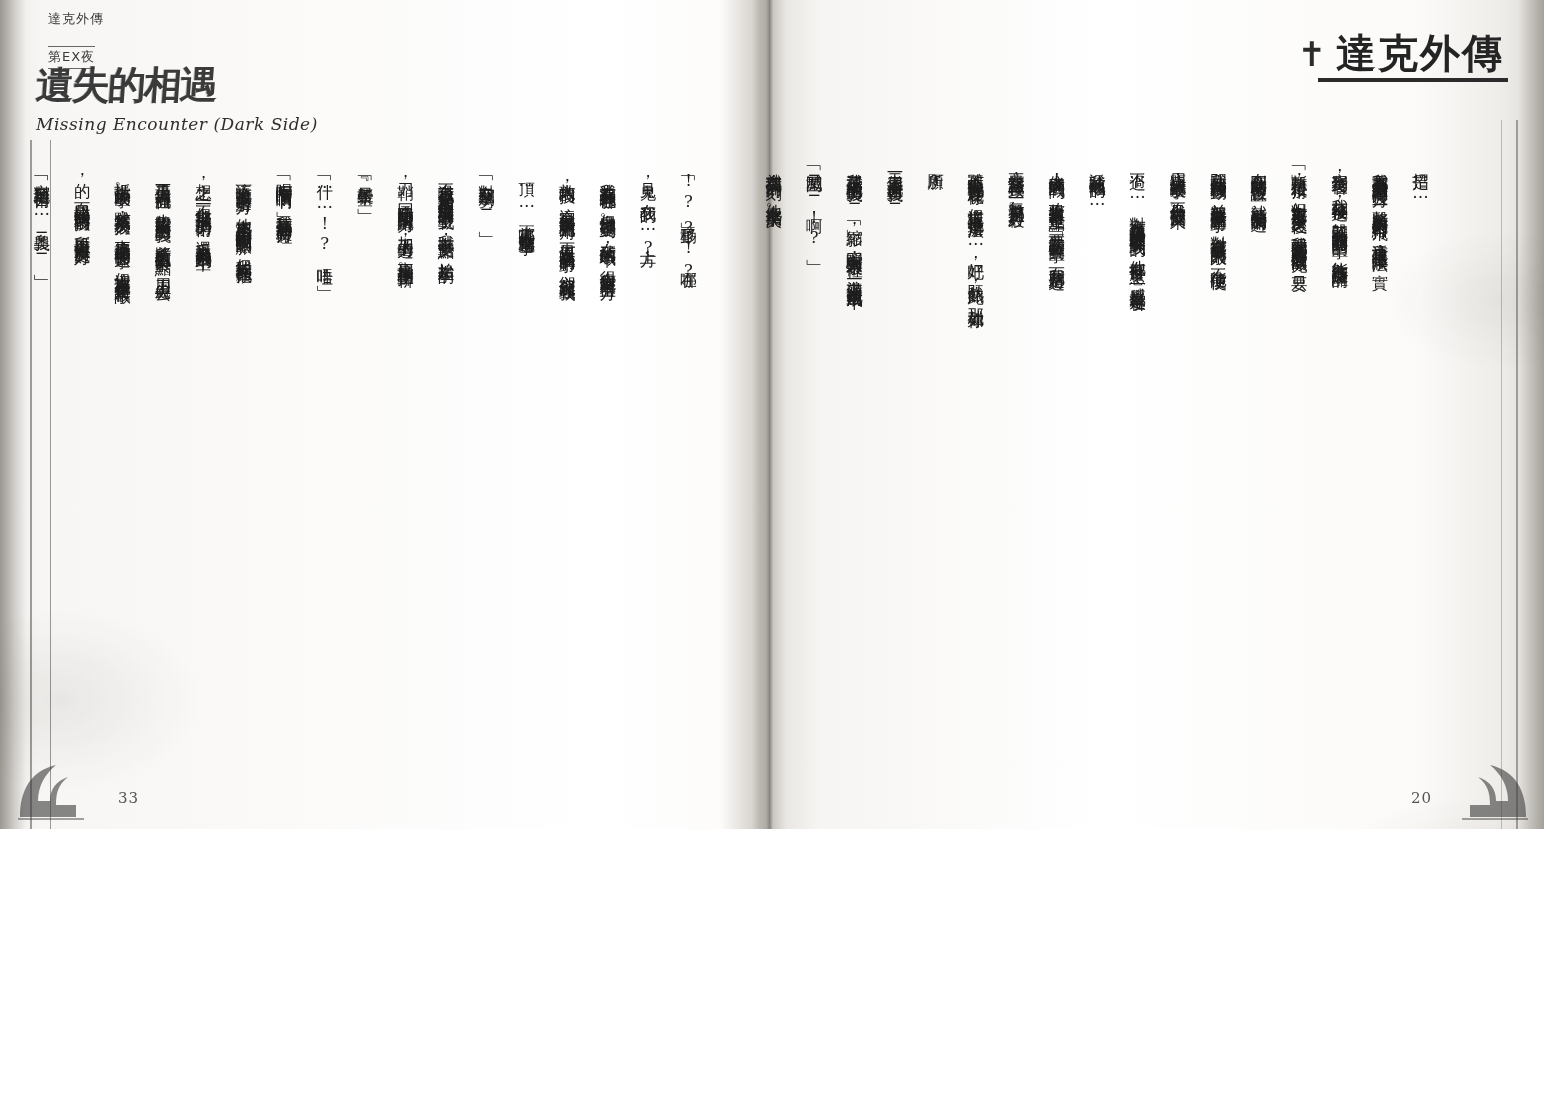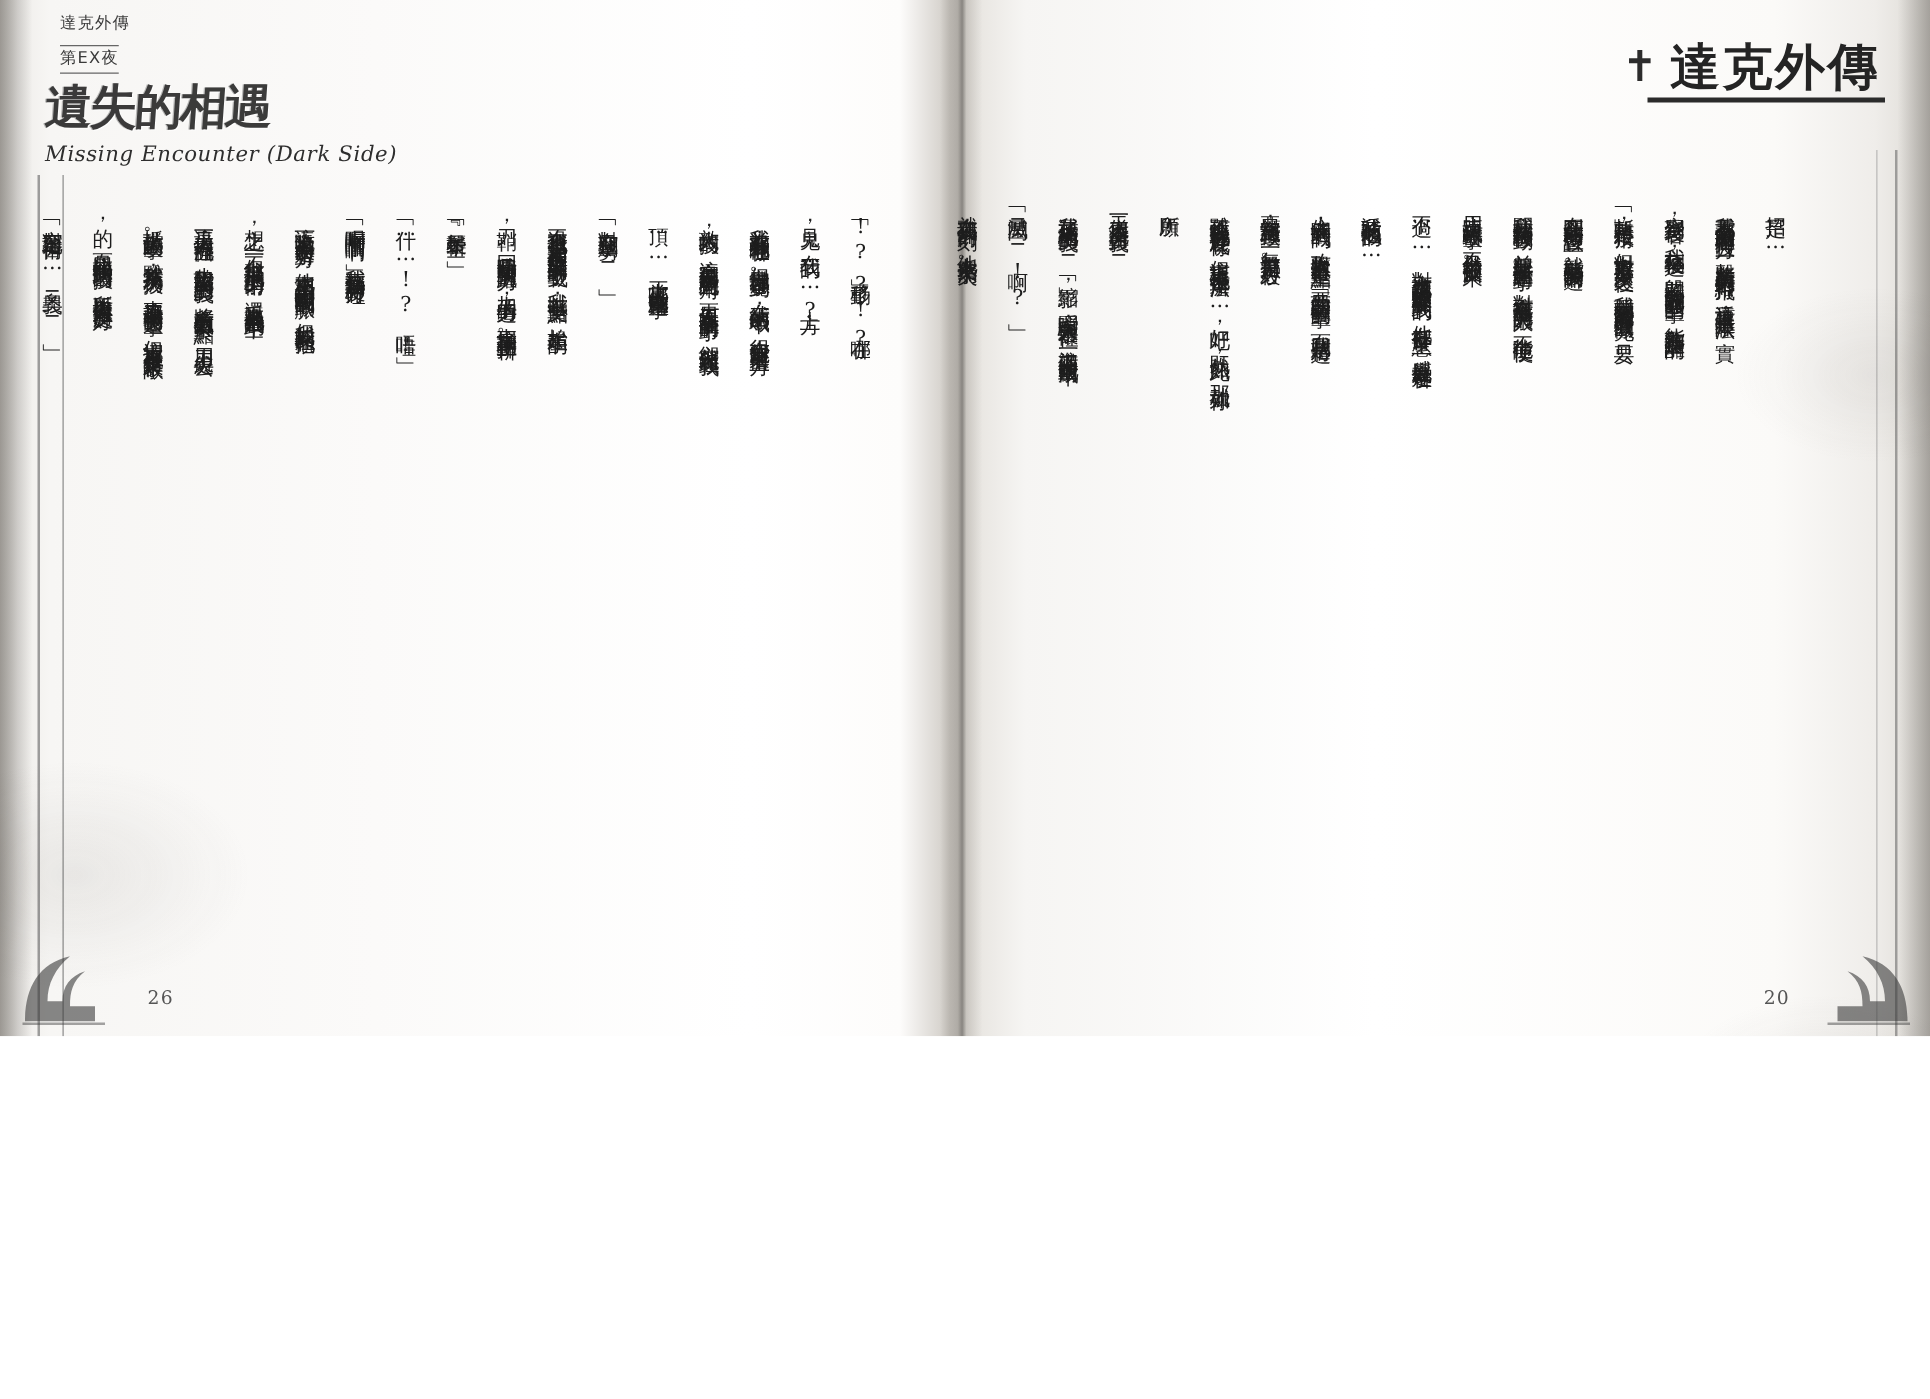--- a/index.html
+++ b/index.html
@@ -74,21 +74,21 @@
     line-height: 1.45;
     letter-spacing: 1px;
     color: #3a3a3a;
     font-family: "DejaVu Sans", sans-serif;
   }
   .header-mini .line2 {
     border-top: 1px solid #666;
     border-bottom: 1px solid #666;
     padding: 1px 0;
     display: inline-block;
-    margin-top: 7px;
+    margin-top: 17px;
     text-align: center;
   }
   .title-art {
     position: absolute;
     left: 36px;
     top: 60px;
     width: 230px;
   }
   .title-art .cn {
     font-size: 38px;
@@ -238,21 +238,21 @@
 「『襲星斬空』！」
 「什……!?唔哇！」
 「喝啊啊啊啊啊啊啊！」我直接運勁和對方硬碰。
 這下吃驚的人反而是對方了。他本來正想用手術刀割斷我的頸動脈，但我的反應在他預
 想之上，不但一擊打飛他手上的手術刀，還反過來將他擊飛到空中。
 這是天儀一刀流裡面，少數能用來對空的奧義。將所有的力氣集中於一點，用刀尖處去
 抵擋敵人的攻擊。雖然我來不及拔刀，直接連刀帶鞘的去迎擊，但這招本來就不是拿來殺敵
 的，而是比較傾向防禦的技巧，所以不拔刀效果反而更好。
 「空對地居合術……奧義──」</div>
 
-  <div class="page-num" id="page-num-left">26</div>
+  <div class="page-num" id="page-num-left">33</div>
 
   <svg class="corner-orn" id="orn-bl" viewBox="0 0 70 64">
     <path d="M4 60 C4 34 14 14 40 8 C28 18 22 30 22 44 L34 44 C34 32 40 24 52 20 C42 28 40 36 40 48 L60 48 L60 60 Z" fill="#3a3a3a" opacity="0.8"></path>
     <path d="M2 62 L68 62" stroke="#3a3a3a" stroke-width="2" opacity="0.6"></path>
   </svg>
 
   <div class="gutter"></div>
 
   <div class="brand">
     <span class="cross">✝</span>

